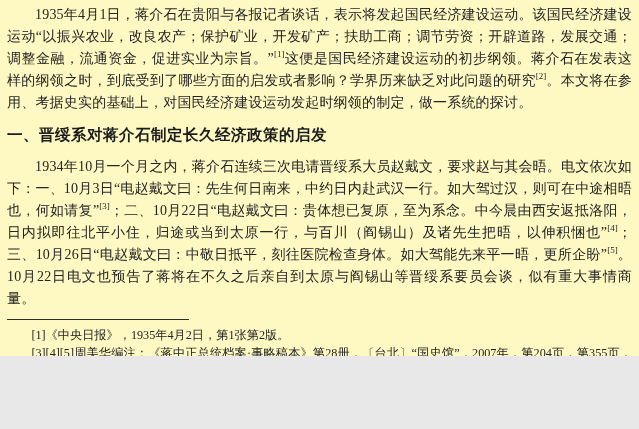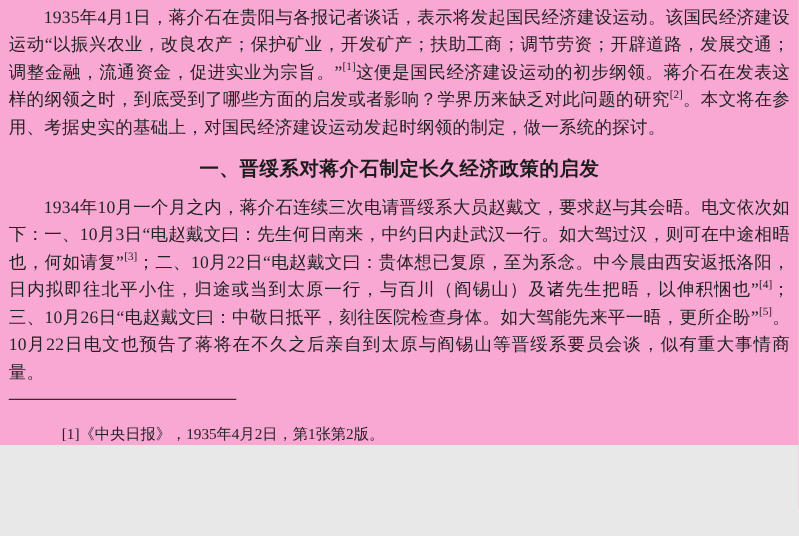--- a/index.html
+++ b/index.html
@@ -1,20 +1,20 @@
 <!DOCTYPE html>
 <html><head>
 <meta charset="utf-8">
 <style>
   html, body { margin: 0; padding: 0; background: #e8e8e8; }
   .page {
     position: relative;
     width: 639px;
     height: 356px;
-    background: #f9a8d4;
+    background: #fef9c3;
     overflow: hidden;
     font-family: "Liberation Serif", "DejaVu Serif", serif;
     color: #232323;
     box-sizing: border-box;
   }
   .content {
     position: absolute;
     left: 7px;
     right: 7px;
     top: 4px;
@@ -28,38 +28,38 @@
     letter-spacing: 0.2px;
   }
   .body-para sup.fnref {
     font-size: 9px;
     line-height: 0;
     vertical-align: super;
     letter-spacing: 0;
   }
   .section-heading {
     margin: 11px 0 10px 0;
-    text-align: center;
+    text-align: left;
     font-size: 15.5px;
     font-weight: bold;
     color: #1c1c1c;
     letter-spacing: 0.5px;
   }
   .footnote-separator {
     width: 182px;
     border: 0;
     border-top: 1.5px solid #2e2e2e;
     margin: 9px 0 6px 0;
   }
   .footnotes {
     font-size: 12.2px;
     line-height: 18px;
   }
   .footnote {
-    margin: 18px;
+    margin: 0;
     text-align: justify;
     text-indent: 2em;
   }
   .page-number {
     position: absolute;
     left: 0;
     right: 0;
     top: 416px;
     text-align: center;
     font-size: 14px;

